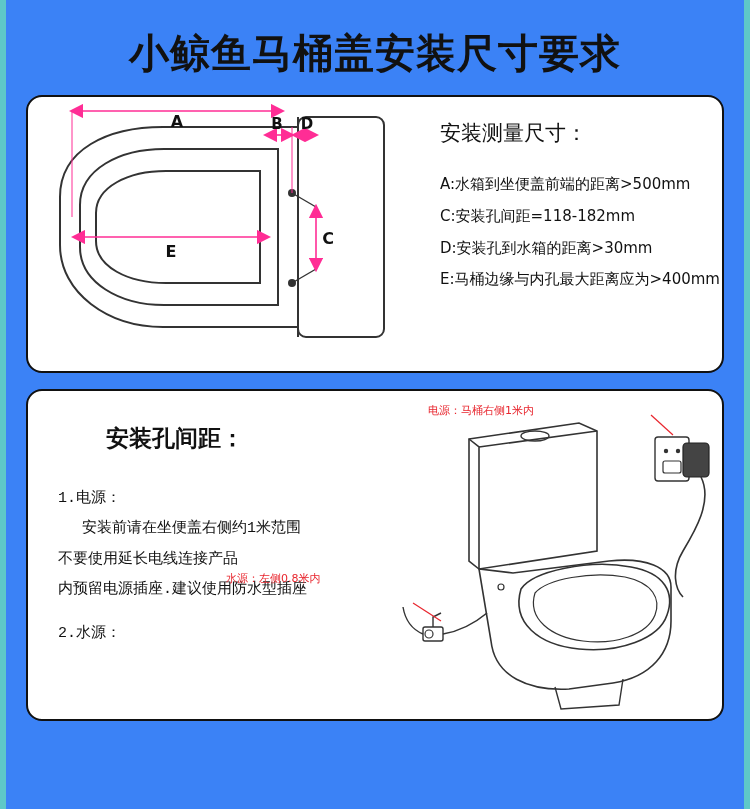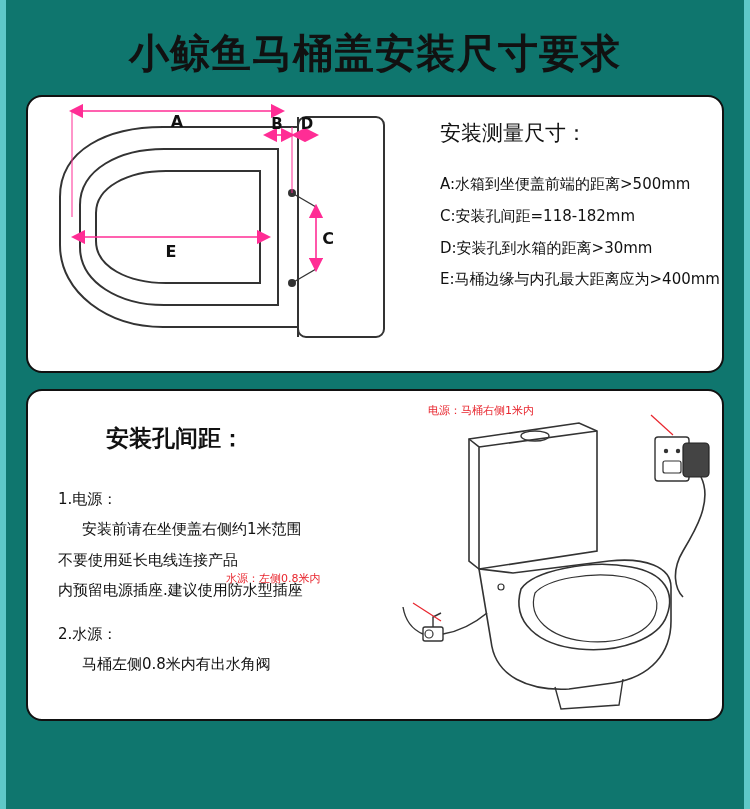--- a/index.html
+++ b/index.html
@@ -5,21 +5,21 @@
   * { box-sizing: border-box; }
   html, body {
     margin: 0; padding: 0;
     width: 750px; height: 809px;
     background: #ffffff;
     font-family: "Liberation Sans", sans-serif;
   }
   #page {
     position: relative;
     width: 750px; height: 809px;
-    background: #0f766e;
+    background: #3b82f6;
     border-left: 6px solid #5ec8c8;
     border-right: 6px solid #5ec8c8;
     overflow: hidden;
   }
   
   .title {
     text-align: center;
     font-size: 40px;
     font-weight: bold;
     color: #111111;
@@ -80,21 +80,21 @@
     position: absolute;
     left: 30px;
     top: 95px;
     width: 330px;
     font-size: 15px;
     color: #111;
     line-height: 1.75;
     font-family: "DejaVu Sans", sans-serif;
   }
   .req-body p { margin: 0 0 4px 0; }
-  .req-block { margin-bottom: 18px; }
+  .req-block { margin-bottom: 18px; font-family: Liberation Mono, monospace; }
   .indent { text-indent: 24px; }
   .label-red {
     position: absolute;
     color: #e8262e;
     font-size: 11px;
     font-family: "DejaVu Sans", sans-serif;
     white-space: nowrap;
   }
   #label-power { left: 400px; top: 12px; }
   #label-water { left: 198px; top: 180px; }
@@ -167,21 +167,20 @@
 
     <div class="req-body">
       <div class="req-block">
         <p>1.电源：</p>
         <p class="indent">安装前请在坐便盖右侧约1米范围</p>
         <p>不要使用延长电线连接产品</p>
         <p>内预留电源插座.建议使用防水型插座</p>
       </div>
       <div class="req-block">
         <p>2.水源：</p>
-        <p class="indent">马桶左侧0.8米内有出水角阀</p>
       </div>
     </div>
 
     <div class="label-red" id="label-power">电源：马桶右侧1米内</div>
     <div class="label-red" id="label-water">水源：左侧0.8米内</div>
 
     <svg class="toilet-svg" width="350" height="330" viewBox="0 0 350 330">
 
       <path d="M86 48 L196 32 L214 40 L214 160 L96 178 L86 170 Z" fill="none" stroke="#333" stroke-width="1.6"></path>
       <path d="M86 48 L96 56 L96 178" fill="none" stroke="#333" stroke-width="1.6"></path>

